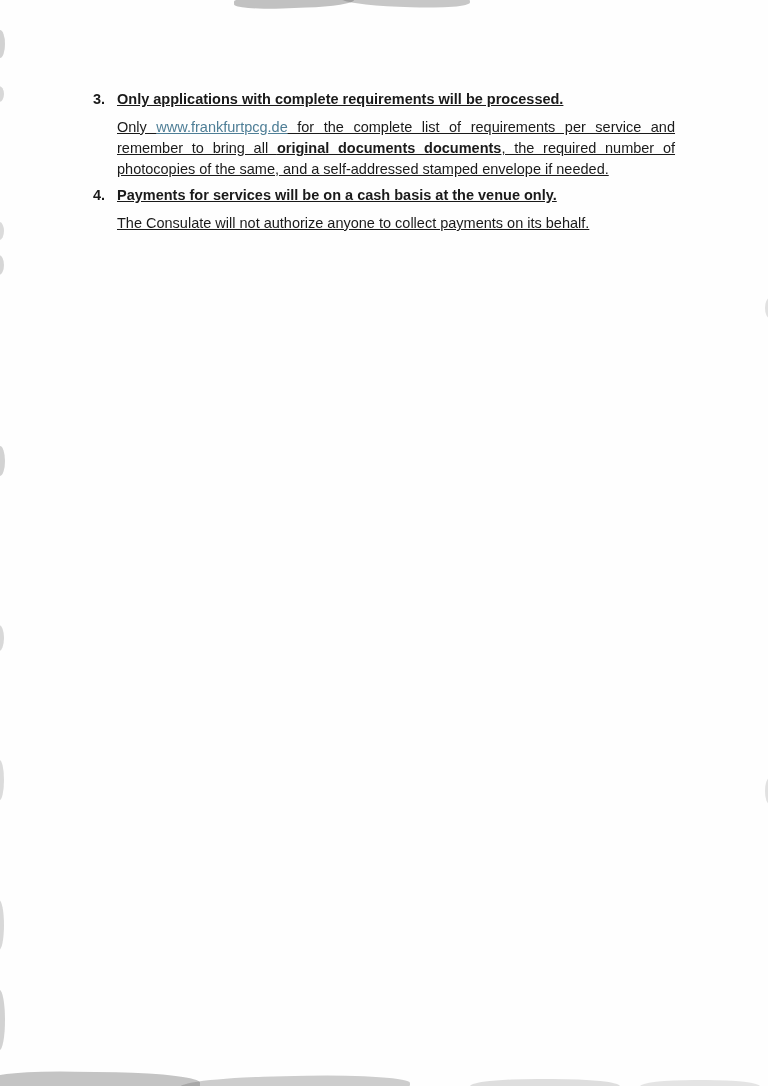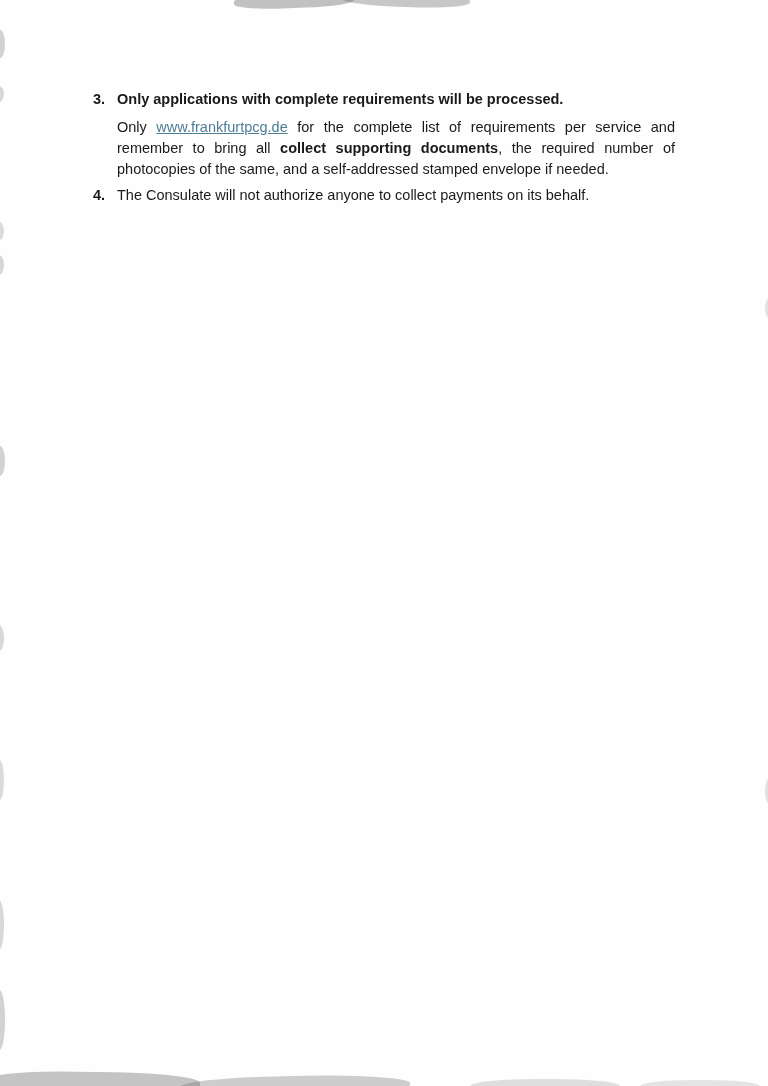--- a/index.html
+++ b/index.html
@@ -45,20 +45,21 @@
     flex: 0 0 24px;
     width: 24px;
     font-weight: bold;
   }
   .item-body {
     flex: 1 1 auto;
     min-width: 0;
   }
   p {
     margin: 0;
+    text-decoration: underline;
   }
   .heading {
     font-weight: bold;
     margin: 0 0 7px 0;
   }
   .para {
     margin: 0 0 4px 0;
   }
   .justify {
     text-align: justify;
@@ -117,25 +118,26 @@
   <span class="blob b-bot2"></span>
   <span class="blob b-bot3"></span>
   <span class="blob b-bot4"></span>
 
   <div class="content">
 
     <div class="list-item">
       <span class="num">3.</span>
       <div class="item-body">
         <p class="heading">Only applications with complete requirements will be processed.</p>
-        <p class="para justify"><span>Only </span><a class="doc-link" href="#">www.frankfurtpcg.de</a><span> for the complete list of requirements per service and remember to bring all </span><strong>collect supporting documents</strong><span>, the required number of photocopies of the same, and a self-addressed stamped envelope if needed.</span></p>
+        <p class="para justify"><span>Only </span><a class="doc-link" href="#">www.frankfurtpcg.de</a><span> for the complete list of requirements per service and remember to bring all </span><strong>original documents documents</strong><span>, the required number of photocopies of the same, and a self-addressed stamped envelope if needed.</span></p>
       </div>
     </div>
 
     <div class="list-item second">
       <span class="num">4.</span>
       <div class="item-body">
+        <p class="heading">Payments for services will be on a cash basis at the venue only.</p>
         <p class="para">The Consulate will not authorize anyone to collect payments on its behalf.</p>
       </div>
     </div>
 
   </div>
 </div>
 
 </body></html>

